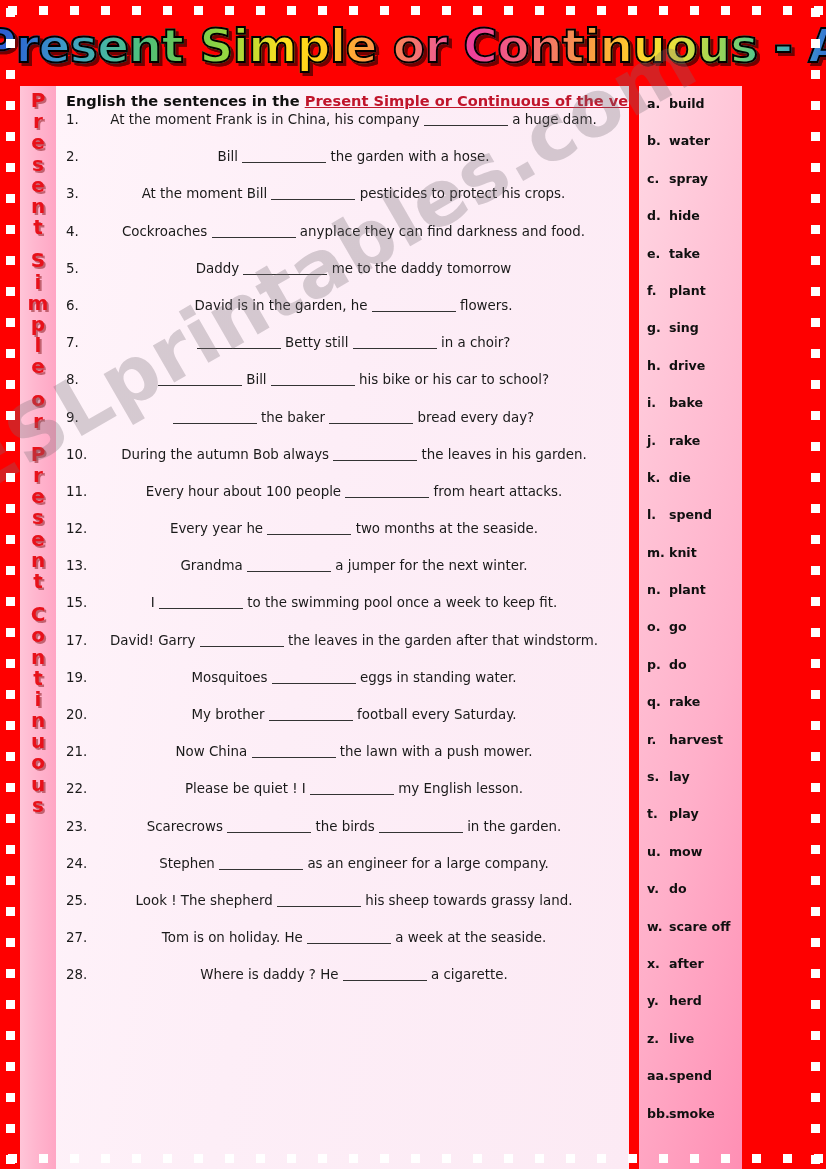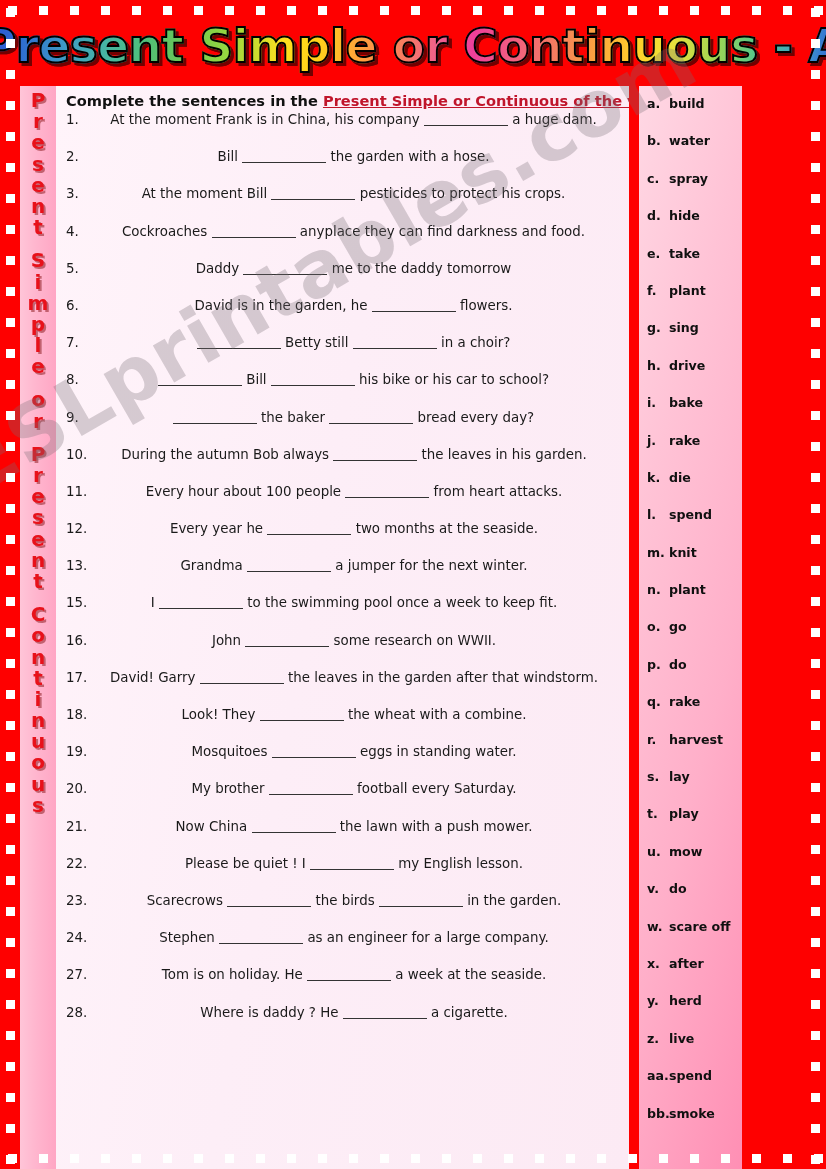--- a/index.html
+++ b/index.html
@@ -321,21 +321,21 @@
       <div class="vl">i</div>
       <div class="vl">n</div>
       <div class="vl">u</div>
       <div class="vl">o</div>
       <div class="vl">u</div>
       <div class="vl">s</div>
     </div>
 
   <div class="main">
     <div class="instruction">
-      <span>Complete the sentences in the </span><span class="hl">Present Simple or Continuous of the verbs</span>
+      <span>English the sentences in the </span><span class="hl">Present Simple or Continuous of the verbs</span>
     </div>
     <div class="qlist" id="qlist">
         <div class="qrow">
           <span class="qnum">1.</span>
           <span class="qtxt"><span>At the moment Frank is in China,  his company </span><span class="blank b-lg"></span><span> a huge dam.</span></span>
         </div>
         <div class="qrow">
           <span class="qnum">2.</span>
           <span class="qtxt"><span>Bill </span><span class="blank b-lg"></span><span> the garden with a hose.</span></span>
         </div>
@@ -381,32 +381,24 @@
         </div>
         <div class="qrow">
           <span class="qnum wide">13.</span>
           <span class="qtxt"><span>Grandma </span><span class="blank b-lg"></span><span> a jumper for the next winter.</span></span>
         </div>
         <div class="qrow">
           <span class="qnum wide">15.</span>
           <span class="qtxt"><span>I </span><span class="blank b-lg"></span><span> to the swimming pool once a week to keep fit.</span></span>
         </div>
         <div class="qrow">
-          <span class="qnum wide">16.</span>
-          <span class="qtxt"><span>John </span><span class="blank b-lg"></span><span> some research on WWII.</span></span>
-        </div>
-        <div class="qrow">
           <span class="qnum wide">17.</span>
           <span class="qtxt"><span>David! Garry </span><span class="blank b-lg"></span><span> the leaves in the garden after that windstorm.</span></span>
         </div>
         <div class="qrow">
-          <span class="qnum wide">18.</span>
-          <span class="qtxt"><span>Look! They </span><span class="blank b-lg"></span><span> the wheat with a combine.</span></span>
-        </div>
-        <div class="qrow">
           <span class="qnum wide">19.</span>
           <span class="qtxt"><span>Mosquitoes </span><span class="blank b-lg"></span><span> eggs in standing water.</span></span>
         </div>
         <div class="qrow">
           <span class="qnum wide">20.</span>
           <span class="qtxt"><span>My brother </span><span class="blank b-lg"></span><span> football every Saturday.</span></span>
         </div>
         <div class="qrow">
           <span class="qnum wide">21.</span>
           <span class="qtxt"><span>Now China </span><span class="blank b-lg"></span><span> the lawn with a push mower.</span></span>
@@ -417,20 +409,24 @@
         </div>
         <div class="qrow">
           <span class="qnum wide">23.</span>
           <span class="qtxt"><span>Scarecrows </span><span class="blank b-lg"></span><span> the birds </span><span class="blank b-lg"></span><span> in the garden.</span></span>
         </div>
         <div class="qrow">
           <span class="qnum wide">24.</span>
           <span class="qtxt"><span>Stephen </span><span class="blank b-lg"></span><span> as an engineer for a large company.</span></span>
         </div>
         <div class="qrow">
+          <span class="qnum wide">25.</span>
+          <span class="qtxt"><span>Look ! The shepherd </span><span class="blank b-lg"></span><span> his sheep towards grassy land.</span></span>
+        </div>
+        <div class="qrow">
           <span class="qnum wide">27.</span>
           <span class="qtxt"><span>Tom is on holiday. He </span><span class="blank b-lg"></span><span> a week at the seaside.</span></span>
         </div>
         <div class="qrow">
           <span class="qnum wide">28.</span>
           <span class="qtxt"><span>Where is daddy ? He </span><span class="blank b-lg"></span><span> a cigarette.</span></span>
         </div>
       </div>
   </div>
 

